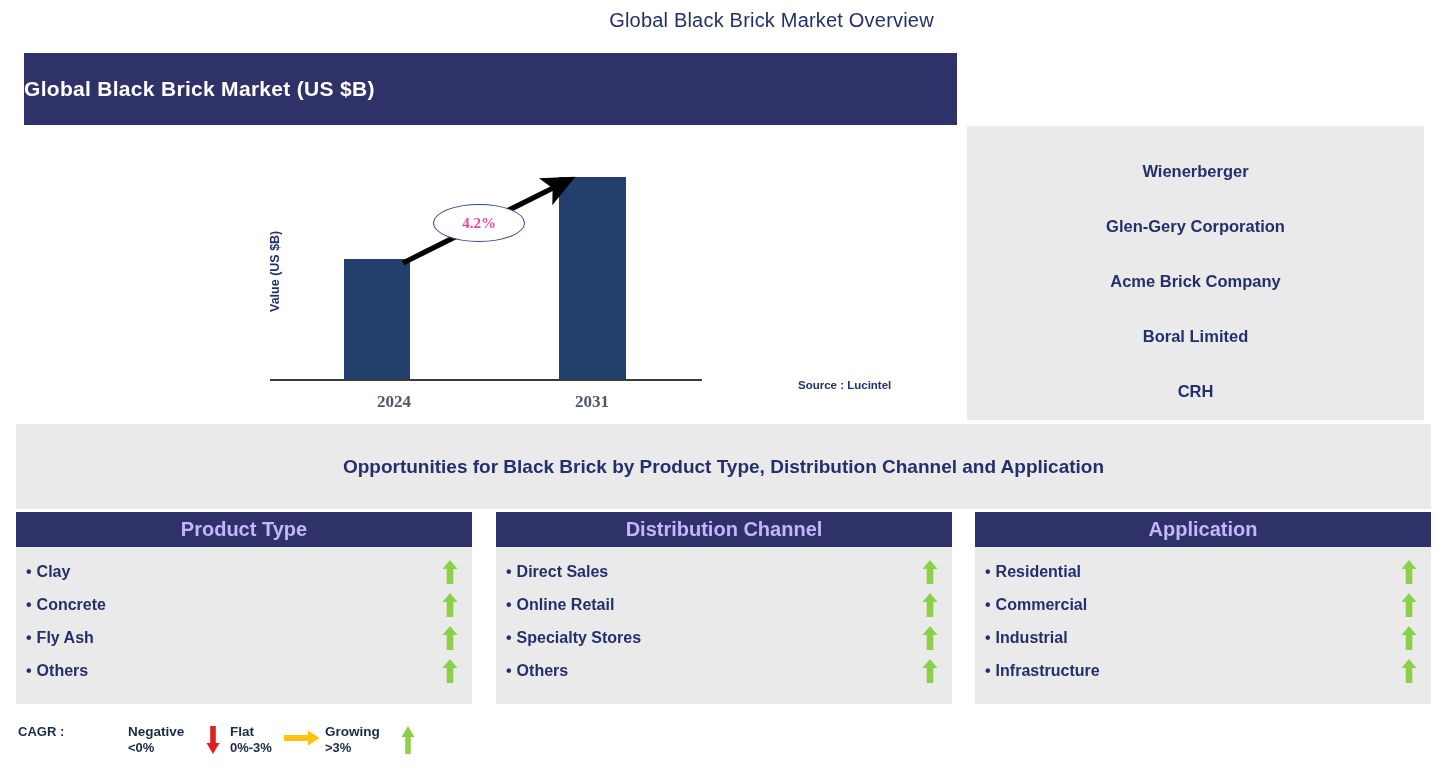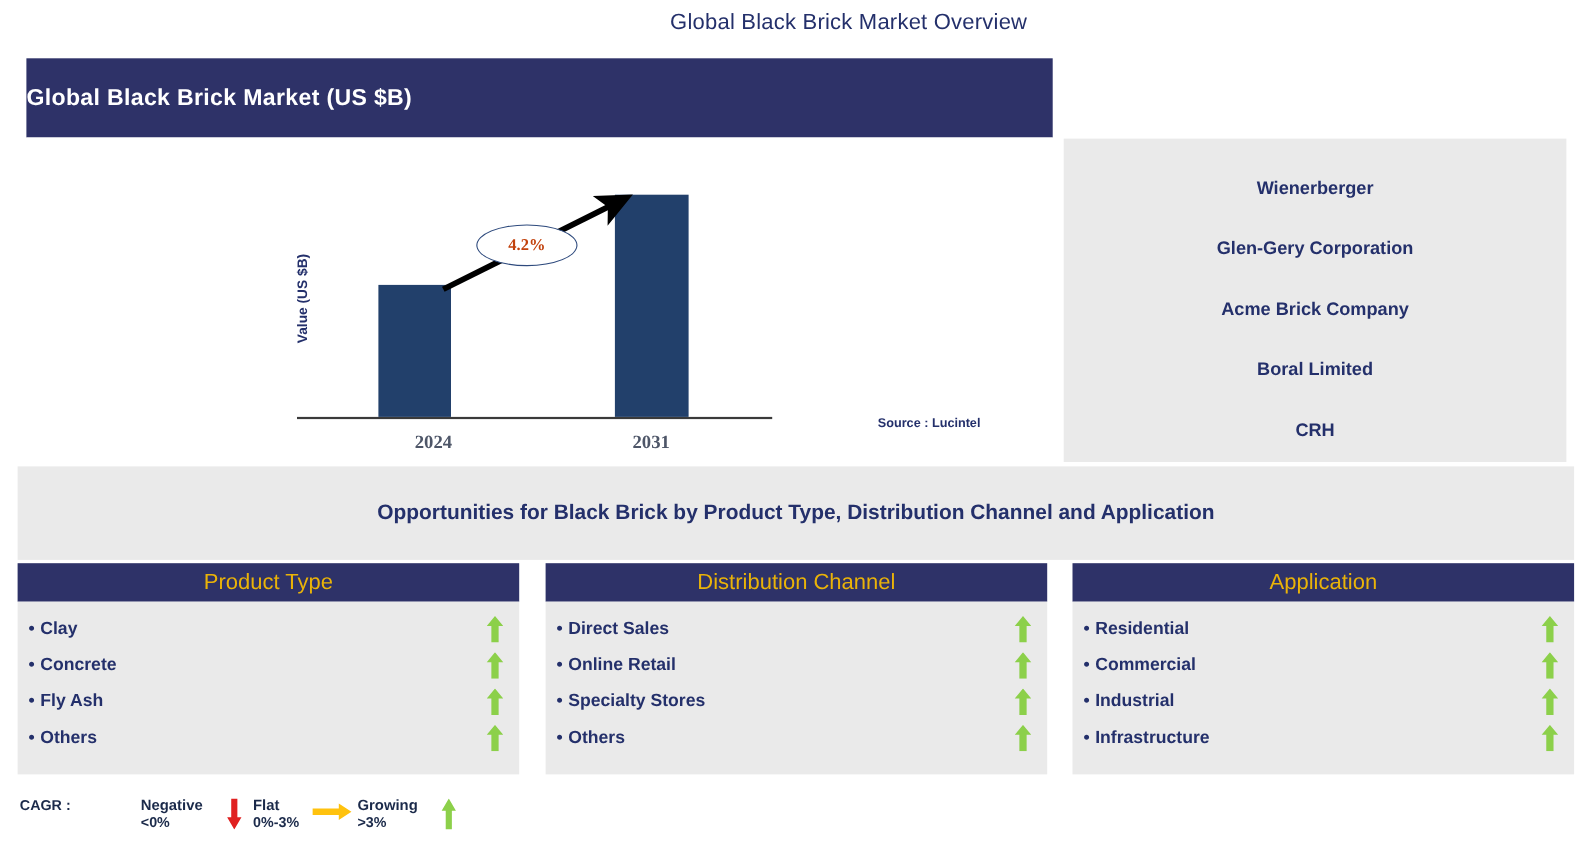--- a/index.html
+++ b/index.html
@@ -80,21 +80,21 @@
   #growth-arrow { left: 395px; top: 165px; width: 190px; height: 110px; }
   #cagr-bubble {
     left: 433px; top: 204px; width: 90px; height: 36px;
     border: 1.3px solid #2E4A7D;
     border-radius: 50%;
     background: #ffffff;
     display: flex; align-items: center; justify-content: center;
   }
   #cagr-bubble .t {
     font-family: "Liberation Serif", serif;
-    font-size: 15px; font-weight: bold; color: #c2410c;
+    font-size: 15px; font-weight: bold; color: #ec4899;
   }
   #source-note {
     left: 798px; top: 379px;
     font-size: 11.5px; font-weight: bold; color: #24306B;
   }
 
   
   #players-panel {
     left: 967px; top: 53px; width: 457px; height: 367px;
   }
@@ -136,21 +136,21 @@
   #cat-box-0 { left: 16px; }
   #cat-box-1 { left: 496px; }
   #cat-box-2 { left: 975px; }
   .cat-header {
     position: absolute; left: 0; top: 0; width: 100%; height: 35px;
     background: #2E3268;
     display: flex; align-items: center; justify-content: center;
     box-sizing: border-box;
   }
   .cat-header .t {
-    color: #eab308; font-size: 20px; font-weight: normal;
+    color: #c4b5fd; font-size: 20px; font-weight: bold;
   }
   .cat-body {
     position: absolute; left: 0; top: 35px; width: 100%; height: 157px;
     background: #EAEAEA;
     box-sizing: border-box;
     padding: 8px 14px 0 10px;
   }
   .cat-row {
     display: flex; align-items: center; justify-content: space-between;
     height: 33px;

